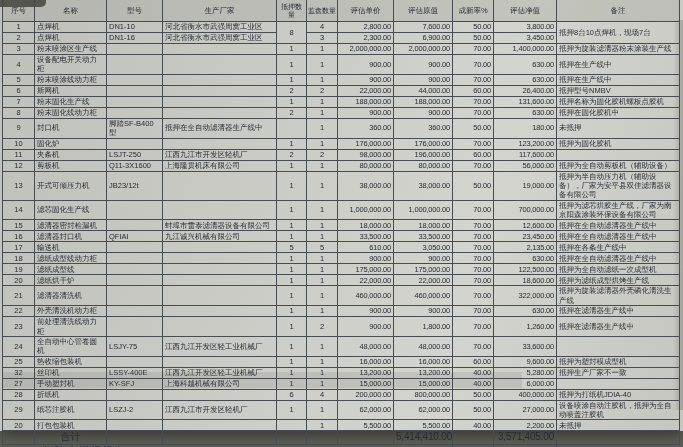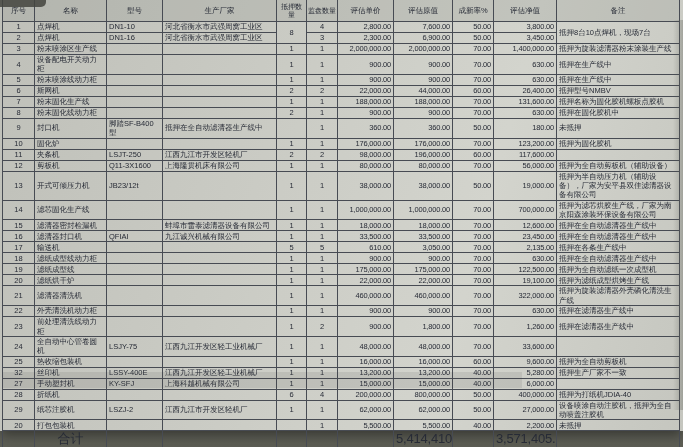--- a/index.html
+++ b/index.html
@@ -38,21 +38,21 @@
     font-size:7.5px; line-height:1.25; font-weight:normal;
     padding:0 2px; height:10px; vertical-align:middle; overflow:hidden;
     word-break:break-all;
   }
   .doc thead th { height:21px; text-align:center; font-size:7.5px; padding:0 1px; background:rgba(150,154,146,.28); }
   .doc thead th.qtyh { font-size:7px; line-height:1.1; }
   .al { text-align:left; }
   .ac { text-align:center; }
   .ar { text-align:right; }
   .money { letter-spacing:-0.2px; white-space:nowrap; }
-  .total-row td { height:12px; font-size:13px; }
+  .total-row td { height:12px; font-size:10px; }
   .deduction-row td { border:1px solid transparent; height:13px; background:transparent; }
   .deduction-row td.b { border:1px solid #474b53; }
   .deduction-row td.dlabel { font-size:10px; letter-spacing:2px; padding-left:8px; color:#22262f; white-space:nowrap; overflow:visible; }
 </style>
 </head>
 <body>
 
 <div class="photo">
   <div class="paper">
     <table class="doc">
@@ -333,21 +333,21 @@
           <tr>
             <td class="ac">20</td>
             <td class="al">滤纸烘干炉</td>
             <td class="al"></td>
             <td class="al"></td>
             <td class="ac">1</td>
             <td class="ac">1</td>
             <td class="ar money">22,000.00</td>
             <td class="ar money">22,000.00</td>
             <td class="ar money">70.00</td>
-            <td class="ar money">19,100.00</td>
+            <td class="ar money">18,600.00</td>
             <td class="al">抵押为滤纸成型烘烤生产线</td>
           </tr>
           <tr>
             <td class="ac">21</td>
             <td class="al">滤清器清洗机</td>
             <td class="al"></td>
             <td class="al"></td>
             <td class="ac">1</td>
             <td class="ac">1</td>
             <td class="ar money">460,000.00</td>
@@ -399,21 +399,21 @@
             <td class="ac">25</td>
             <td class="al">热收缩包装机</td>
             <td class="al"></td>
             <td class="al"></td>
             <td class="ac">1</td>
             <td class="ac">1</td>
             <td class="ar money">16,000.00</td>
             <td class="ar money">16,000.00</td>
             <td class="ar money">60.00</td>
             <td class="ar money">9,600.00</td>
-            <td class="al">抵押为全自动剪板机</td>
+            <td class="al">抵押为塑封模成型机</td>
           </tr>
           <tr>
             <td class="ac">32</td>
             <td class="al">丝印机</td>
             <td class="al">LSSY-400E</td>
             <td class="al">江西九江开发区轻工业机械厂</td>
             <td class="ac">1</td>
             <td class="ac">1</td>
             <td class="ar money">13,200.00</td>
             <td class="ar money">13,200.00</td>

